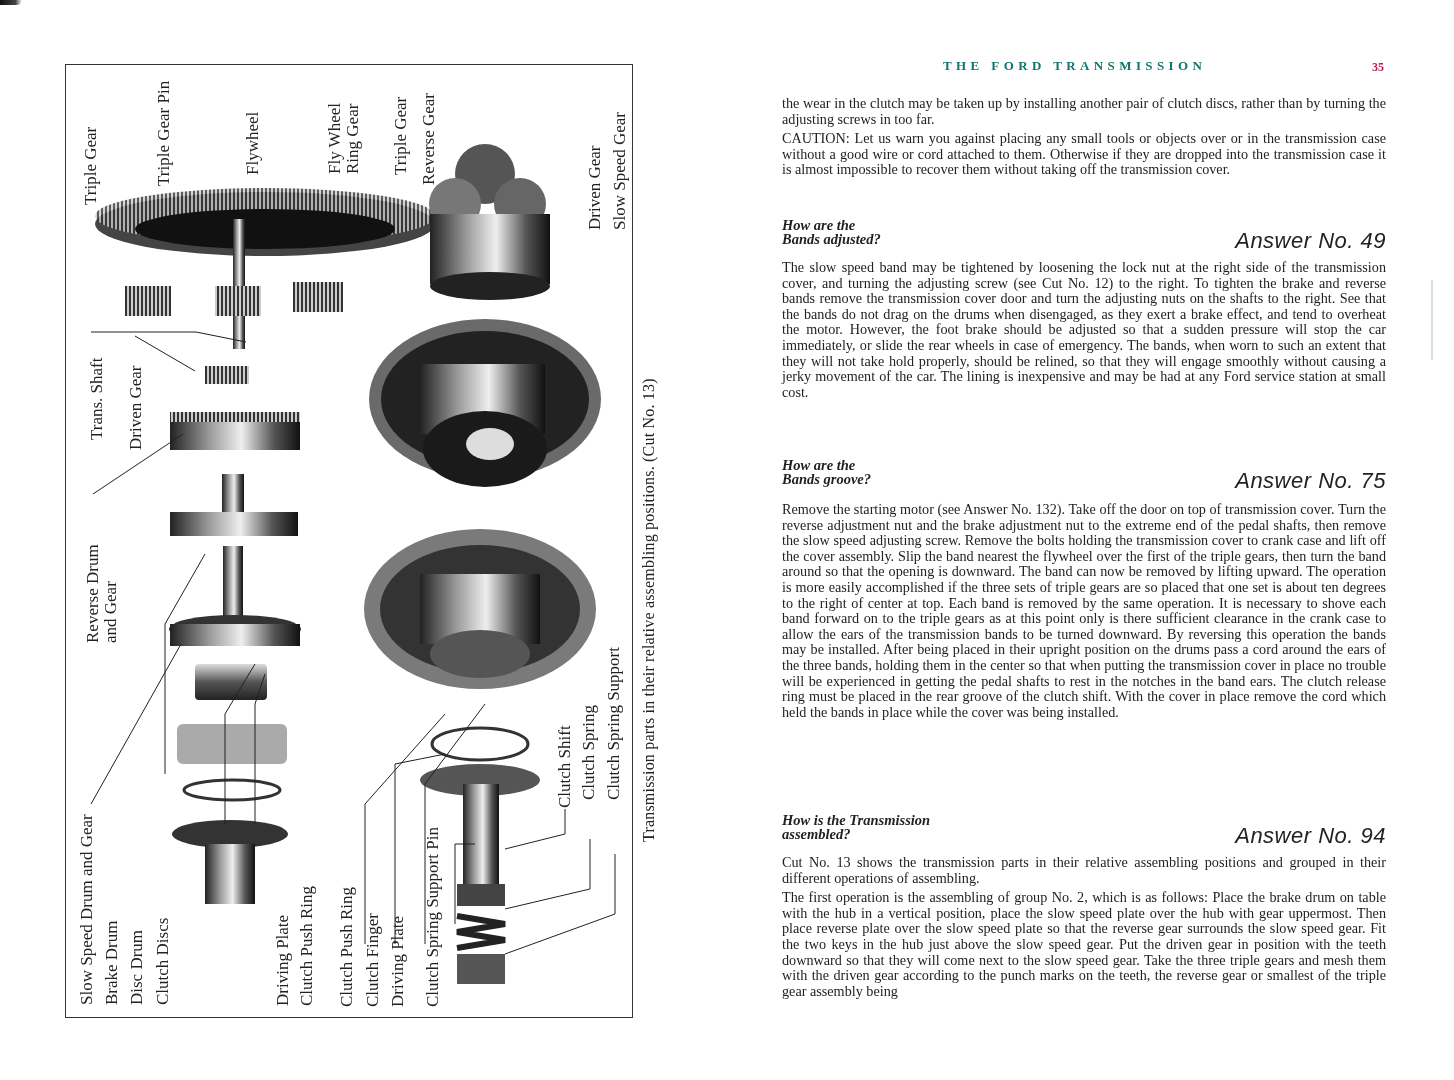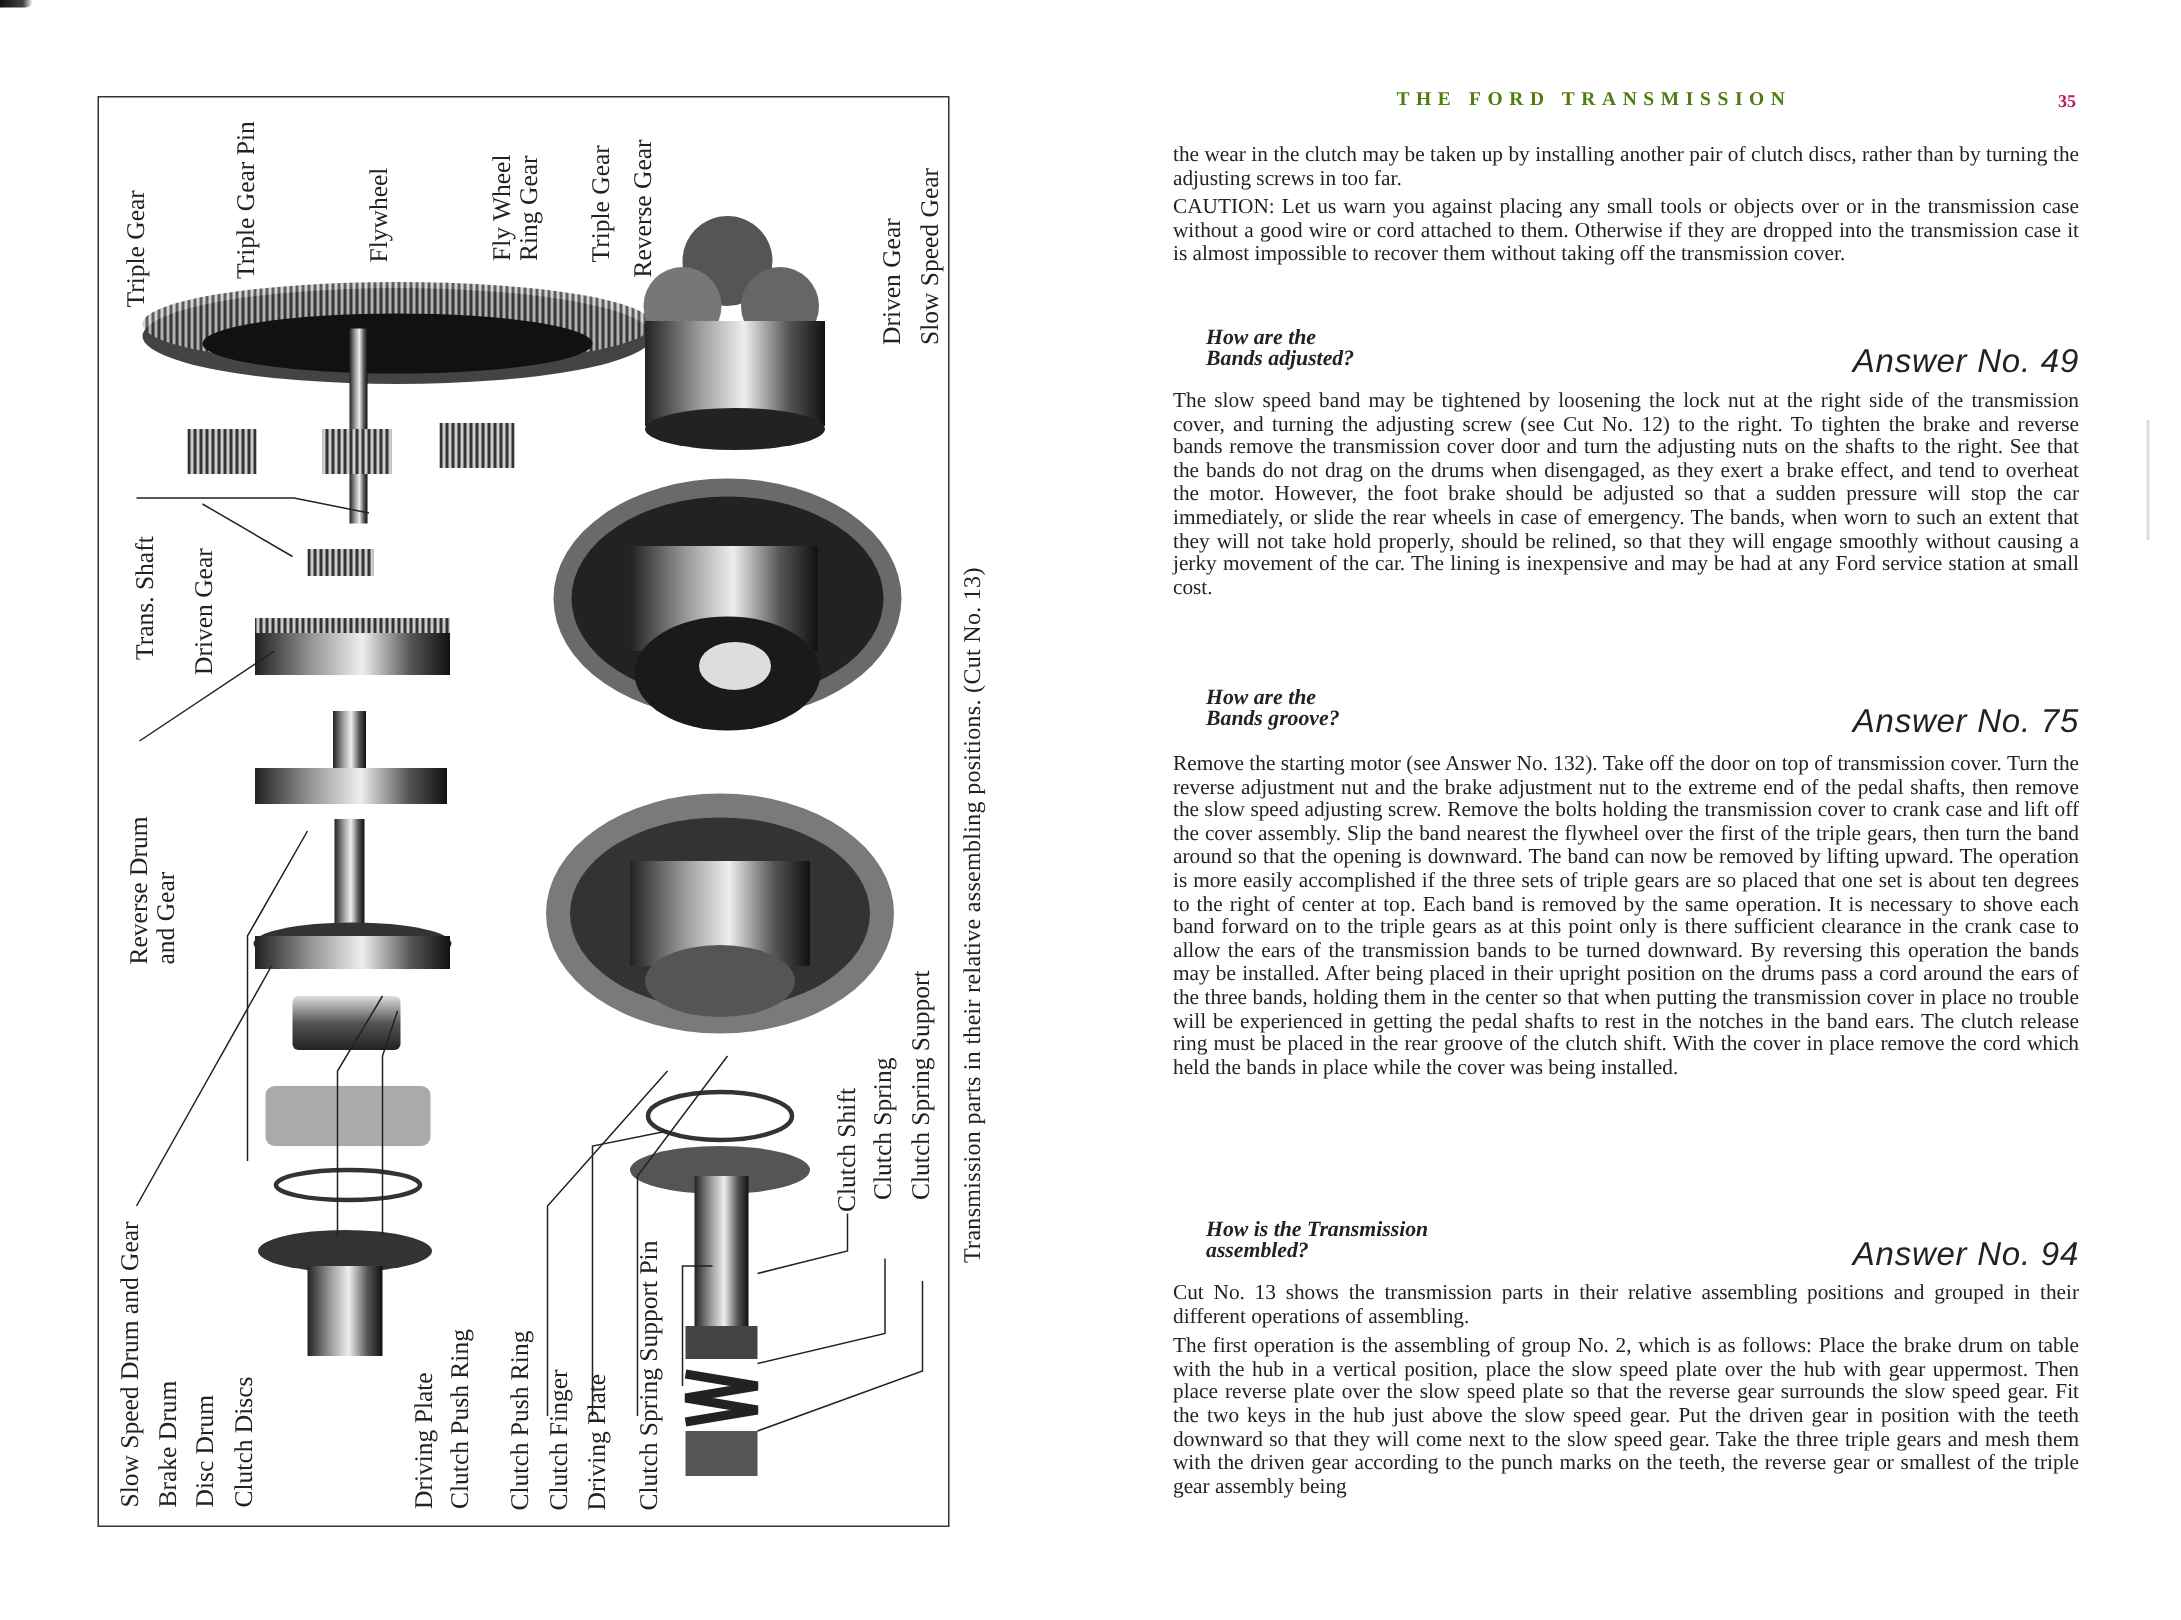--- a/index.html
+++ b/index.html
@@ -30,33 +30,33 @@
   .rot.two { line-height: 18px; white-space: pre; }
   .caption {
     position: absolute; transform-origin: 0 0; transform: rotate(-90deg);
     white-space: nowrap; font-size: 16px; color: #222; letter-spacing: 0.2px;
   }
   svg.parts { position: absolute; left: 65px; top: 64px; }
 
   
   .right-page { position: absolute; left: 727px; top: 0; width: 727px; height: 1080px; }
   .running-head {
-    position: absolute; left: 204px; top: 58px;
-    font-size: 13px; letter-spacing: 4.4px; font-weight: bold; color: #4d7c0f;
+    position: absolute; left: 216px; top: 58px;
+    font-size: 13px; letter-spacing: 4.4px; font-weight: bold; color: #0f766e;
   }
   .page-number { position: absolute; left: 645px; top: 60px; font-size: 12px; font-weight: bold; color:#be185d; }
   .body-text {
     position: absolute; left: 55px; width: 604px;
     font-size: 14.2px; line-height: 15.6px; text-align: justify; color: #222;
   }
   .body-text p { margin: 0 0 4px 0; }
   .qa-head { position: absolute; left: 55px; width: 604px; height: 36px; }
   .question {
     position: absolute; left: 0; top: 0;
-    font-style: italic; font-weight: bold; font-size: 14.5px; line-height: 14px; color:#222;margin-left:22px;
+    font-style: italic; font-weight: bold; font-size: 14.5px; line-height: 14px; color:#222;
   }
   .answer {
     position: absolute; right: 0; bottom: 0;
     font-family: "Liberation Sans", "DejaVu Sans", sans-serif;
     font-style: italic; font-size: 22px; color: #222; letter-spacing: 0.5px;
   }
   .edge-shadow {
     position: absolute; left: 1431px; top: 280px; width: 2px; height: 80px; background: #ddd;
   }
 </style>

